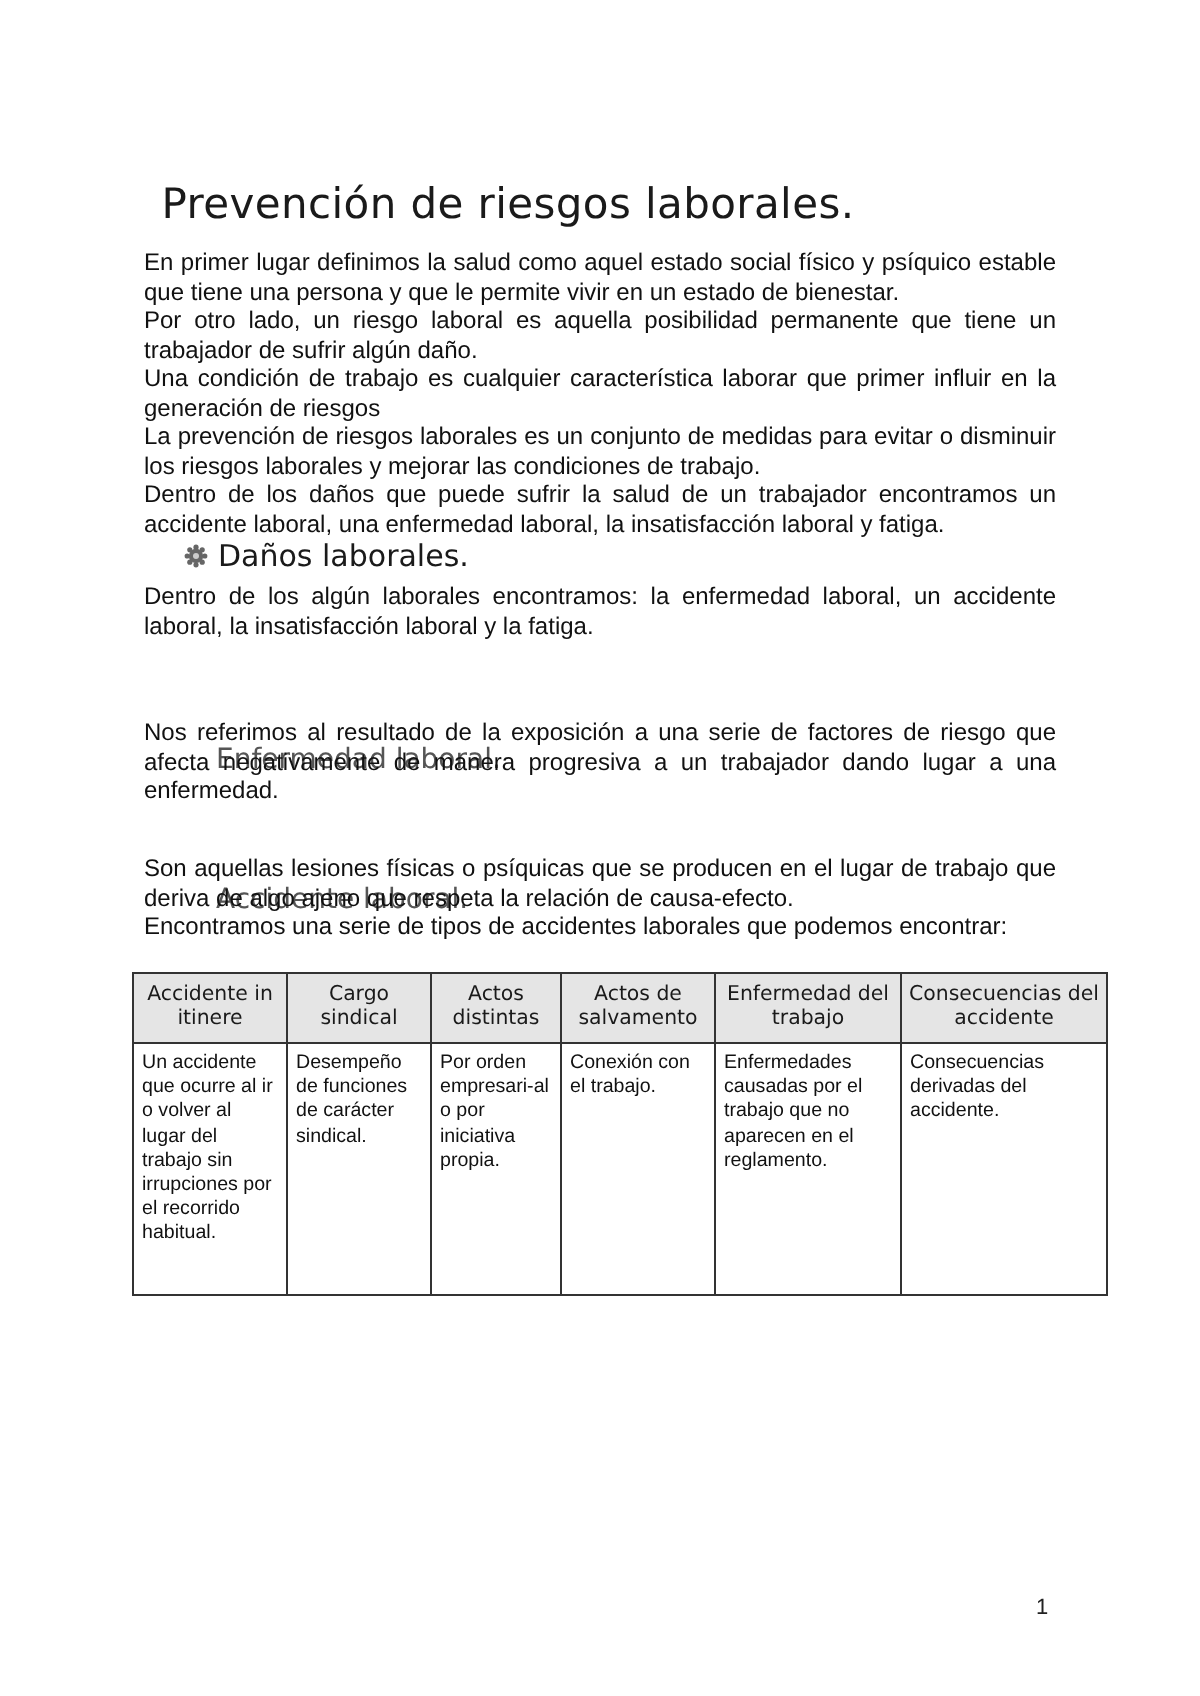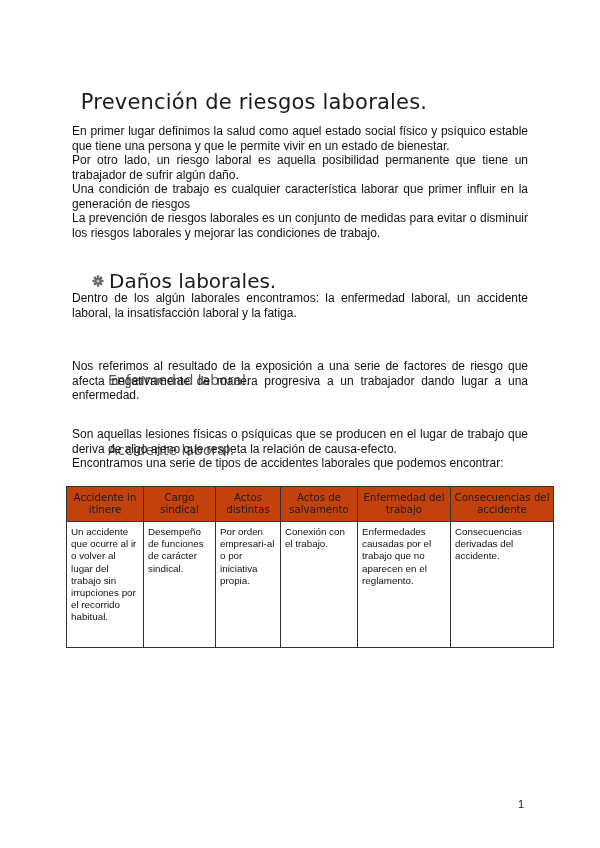--- a/index.html
+++ b/index.html
@@ -1,40 +1,41 @@
 <!DOCTYPE html>
 <html><head>
   <meta charset="utf-8">
   <style>
     html, body { margin: 0; padding: 0; background: #ffffff; }
     body { width: 600px; height: 848px; position: relative; overflow: hidden; font-family: "Liberation Sans", sans-serif; color: #111; }
     .title { position: absolute; left: 0; top: 90px; width: 508px; text-align: center; font-family: "DejaVu Sans", sans-serif; font-size: 21px; color: #1a1a1a; letter-spacing: 0.2px; }
     .para { position: absolute; left: 72px; width: 456px; font-size: 12px; line-height: 14.5px; text-align: justify; color: #111; }
     .para p { margin: 0; }
-    .h2 { position: absolute; left: 92px; top: 269px; font-family: "DejaVu Sans", sans-serif; font-size: 20px; color: #1a1a1a; display: flex; align-items: center; justify-content: flex-end; }
+    .h2 { position: absolute; left: 92px; top: 269px; font-family: "DejaVu Sans", sans-serif; font-size: 15px; color: #1a1a1a; display: flex; align-items: center; justify-content: flex-end; }
     .h2 .bullet { display: inline-block; width: 12px; height: 12px; margin-right: 5px; color: #555; font-size: 12px; line-height: 12px; }
     .h3 { position: absolute; left: 108px; font-family: "DejaVu Sans", sans-serif; font-size: 14px; color: #555; margin-top: 38px; }
     table.grid { position: absolute; left: 66px; top: 486px; width: 487px; border-collapse: collapse; table-layout: fixed; }
     table.grid th, table.grid td { border: 1.5px solid #333; vertical-align: top; }
-    table.grid th { background: #c2410c; font-family: "DejaVu Sans", sans-serif; font-weight: normal; font-size: 10.2px; line-height: 12px; color: #1a1a1a; height: 32px; text-align: center; vertical-align: middle; padding: 1px 2px; }
+    table.grid th { background: #e5e5e5; font-family: "DejaVu Sans", sans-serif; font-weight: normal; font-size: 10.2px; line-height: 12px; color: #1a1a1a; height: 32px; text-align: center; vertical-align: middle; padding: 1px 2px; }
     table.grid td { font-size: 9.8px; line-height: 12.2px; color: #111; padding: 4px 4px; height: 117px; }
     .pagenum { position: absolute; left: 518px; top: 798px; font-size: 11px; color: #222; }
   </style>
 </head>
 <body>
 
 <div>
 
   <div class="title">Prevención de riesgos laborales.</div>
 
   <div class="para" style="top:124px;">
     <p>En primer lugar definimos la salud como aquel estado social físico y psíquico estable que tiene una persona y que le permite vivir en un estado de bienestar.</p>
     <p>Por otro lado, un riesgo laboral es aquella posibilidad permanente que tiene un trabajador de sufrir algún daño.</p>
     <p>Una condición de trabajo es cualquier característica laborar  que primer influir en la generación de riesgos</p>
     <p>La prevención de riesgos laborales es un conjunto de medidas para evitar o disminuir los riesgos laborales y mejorar las condiciones de trabajo.</p>
+    <p>Dentro de los daños que puede sufrir la salud de un trabajador encontramos un accidente laboral, una enfermedad laboral, la insatisfacción laboral y fatiga.</p>
   </div>
 
   <div class="h2">
     <span class="bullet">
       <svg width="12" height="12" viewBox="0 0 12 12">
         <g fill="#666">
           <circle cx="6" cy="6" r="3.6"></circle>
           <circle cx="6" cy="1.6" r="1.3"></circle>
           <circle cx="6" cy="10.4" r="1.3"></circle>
           <circle cx="1.6" cy="6" r="1.3"></circle>

